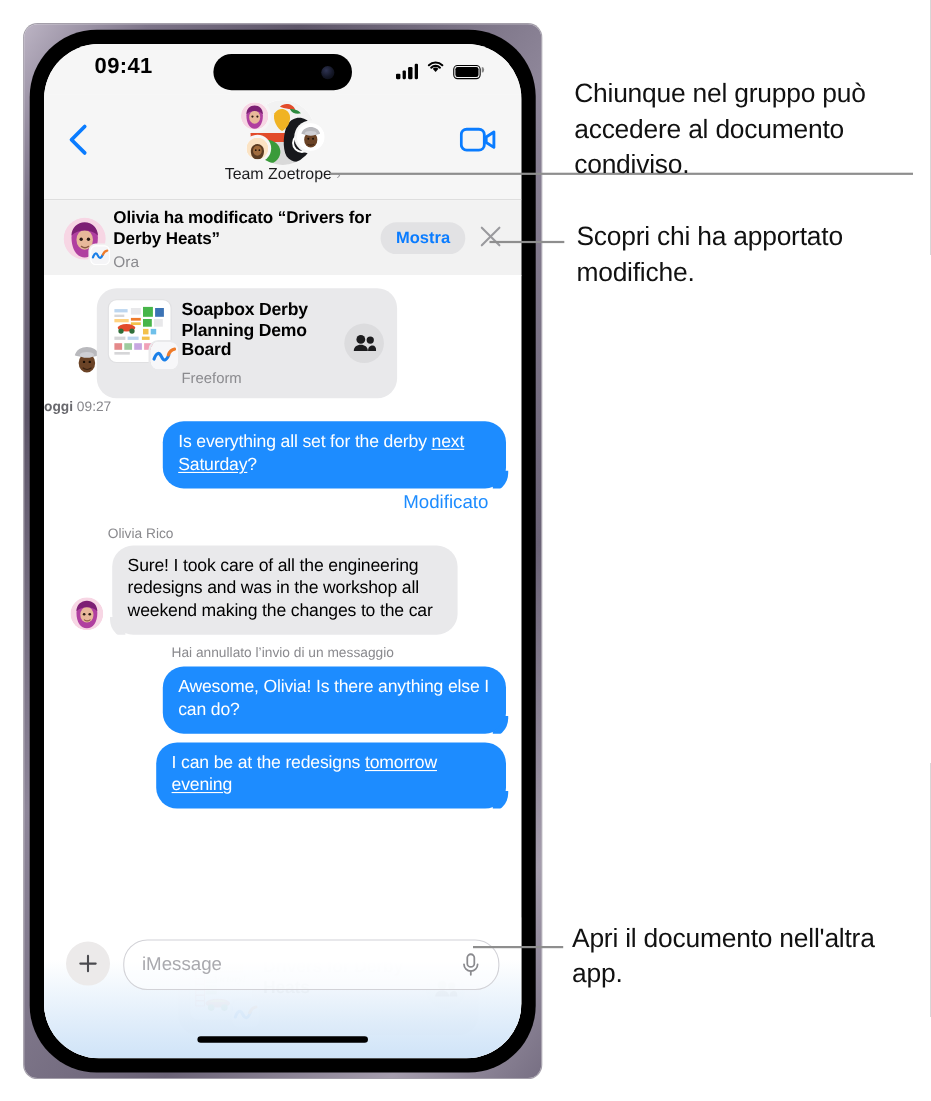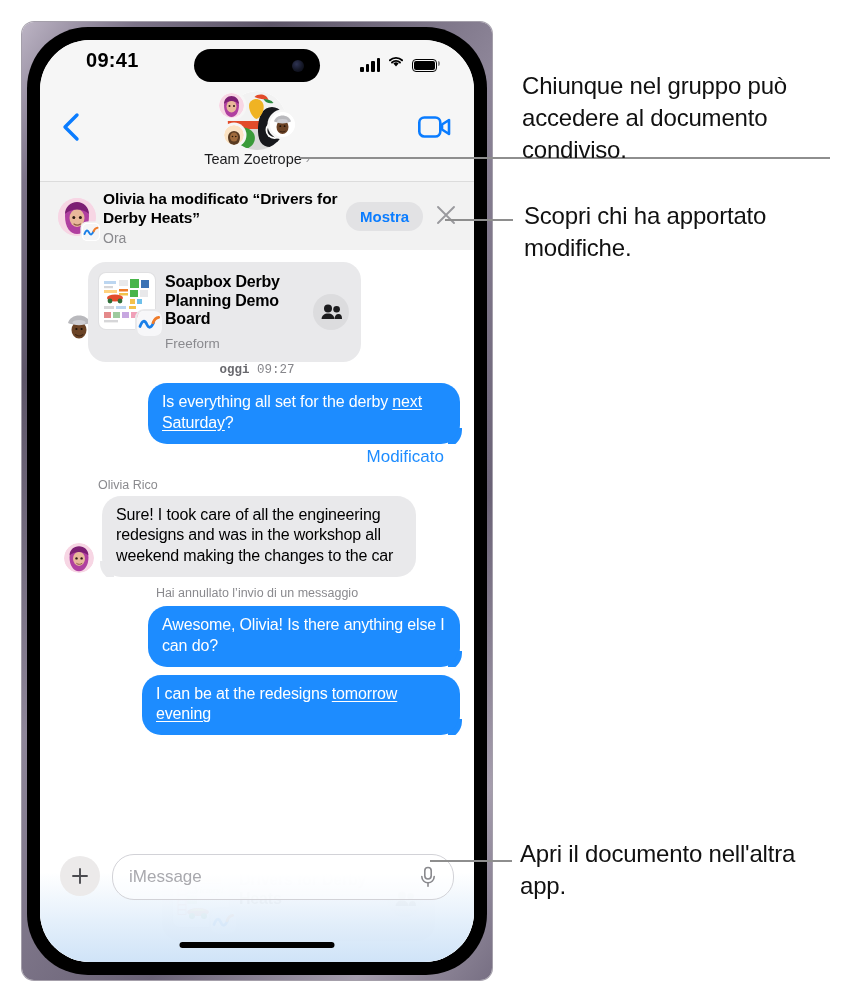--- a/index.html
+++ b/index.html
@@ -80,21 +80,21 @@
   #notif-title{font-size:15.5px;font-weight:700;color:#000;line-height:1.22;letter-spacing:-.1px;}
   #notif-sub{font-size:14px;color:#8a8a8e;margin-top:2px;}
   #notif-show-btn{position:absolute;left:306px;top:20px;padding:6px 14px;border-radius:15px;
     background:#e2e2e4;color:#0a7cff;font-size:15px;font-weight:700;cursor:pointer;}
   #notif-close{position:absolute;left:395px;top:22px;width:22px;height:22px;cursor:pointer;}
 
   
   #conversation{position:absolute;left:0;top:210px;width:100%;bottom:0;background:#fff;overflow:hidden;}
 
   .row{position:relative;padding:0 14px;}
-  .timestamp{text-align:center;font-size:12.5px;color:#86868b;margin:9px 0 5px;font-family:Liberation Mono, monospace;}
+  .timestamp{text-align:left;font-size:12.5px;color:#86868b;margin:9px 0 5px;}
   .timestamp b{color:#68686d;font-weight:700;}
 
   .in-avatar{position:absolute;left:10px;bottom:0;width:30px;height:30px;border-radius:50%;overflow:hidden;}
 
   
   #freeform-card{position:relative;margin:0 0 0 48px;width:250px;background:#e9e9eb;
     border-radius:18px;padding:11px 12px 11px 11px;display:flex;align-items:flex-start;gap:10px;cursor:pointer;}
   #freeform-thumb{width:56px;height:56px;border-radius:7px;background:#fff;
     box-shadow:0 0 0 1px #e0e0e2;flex:none;position:relative;overflow:visible;}
   #freeform-appicon{position:absolute;right:-7px;bottom:-7px;width:25px;height:25px;border-radius:7px;overflow:hidden;box-shadow:0 0 0 2px #e9e9eb;}

